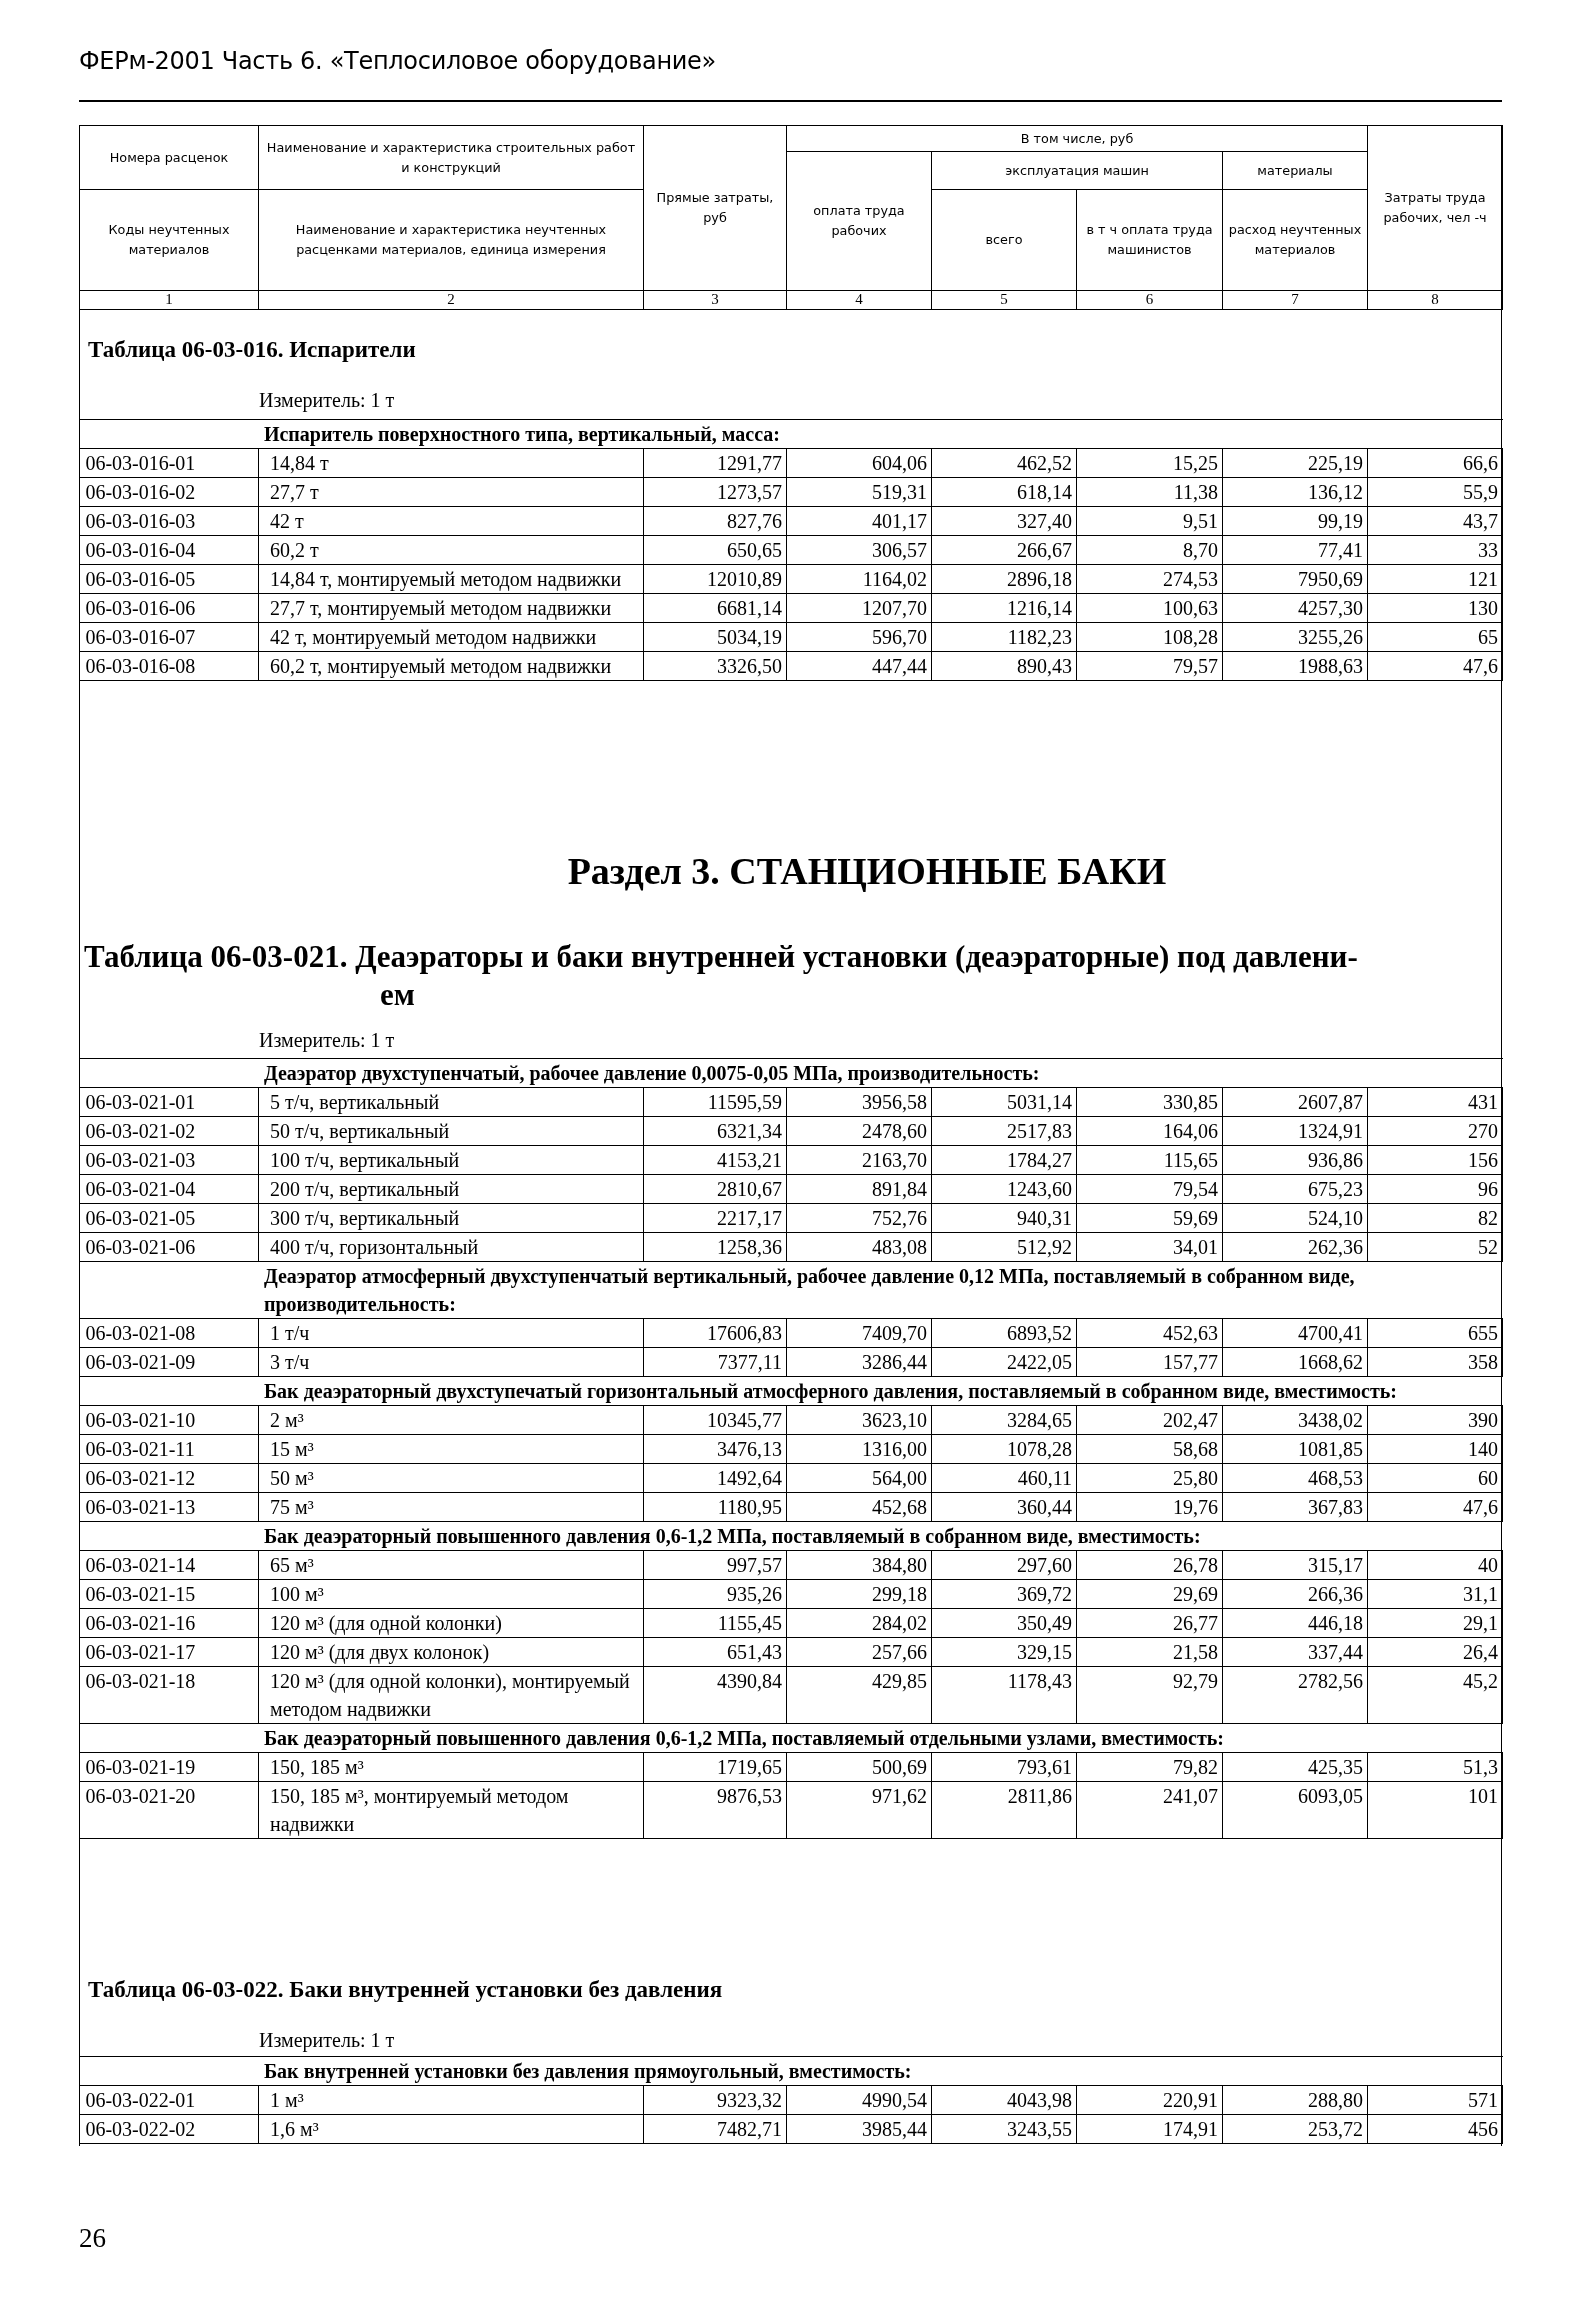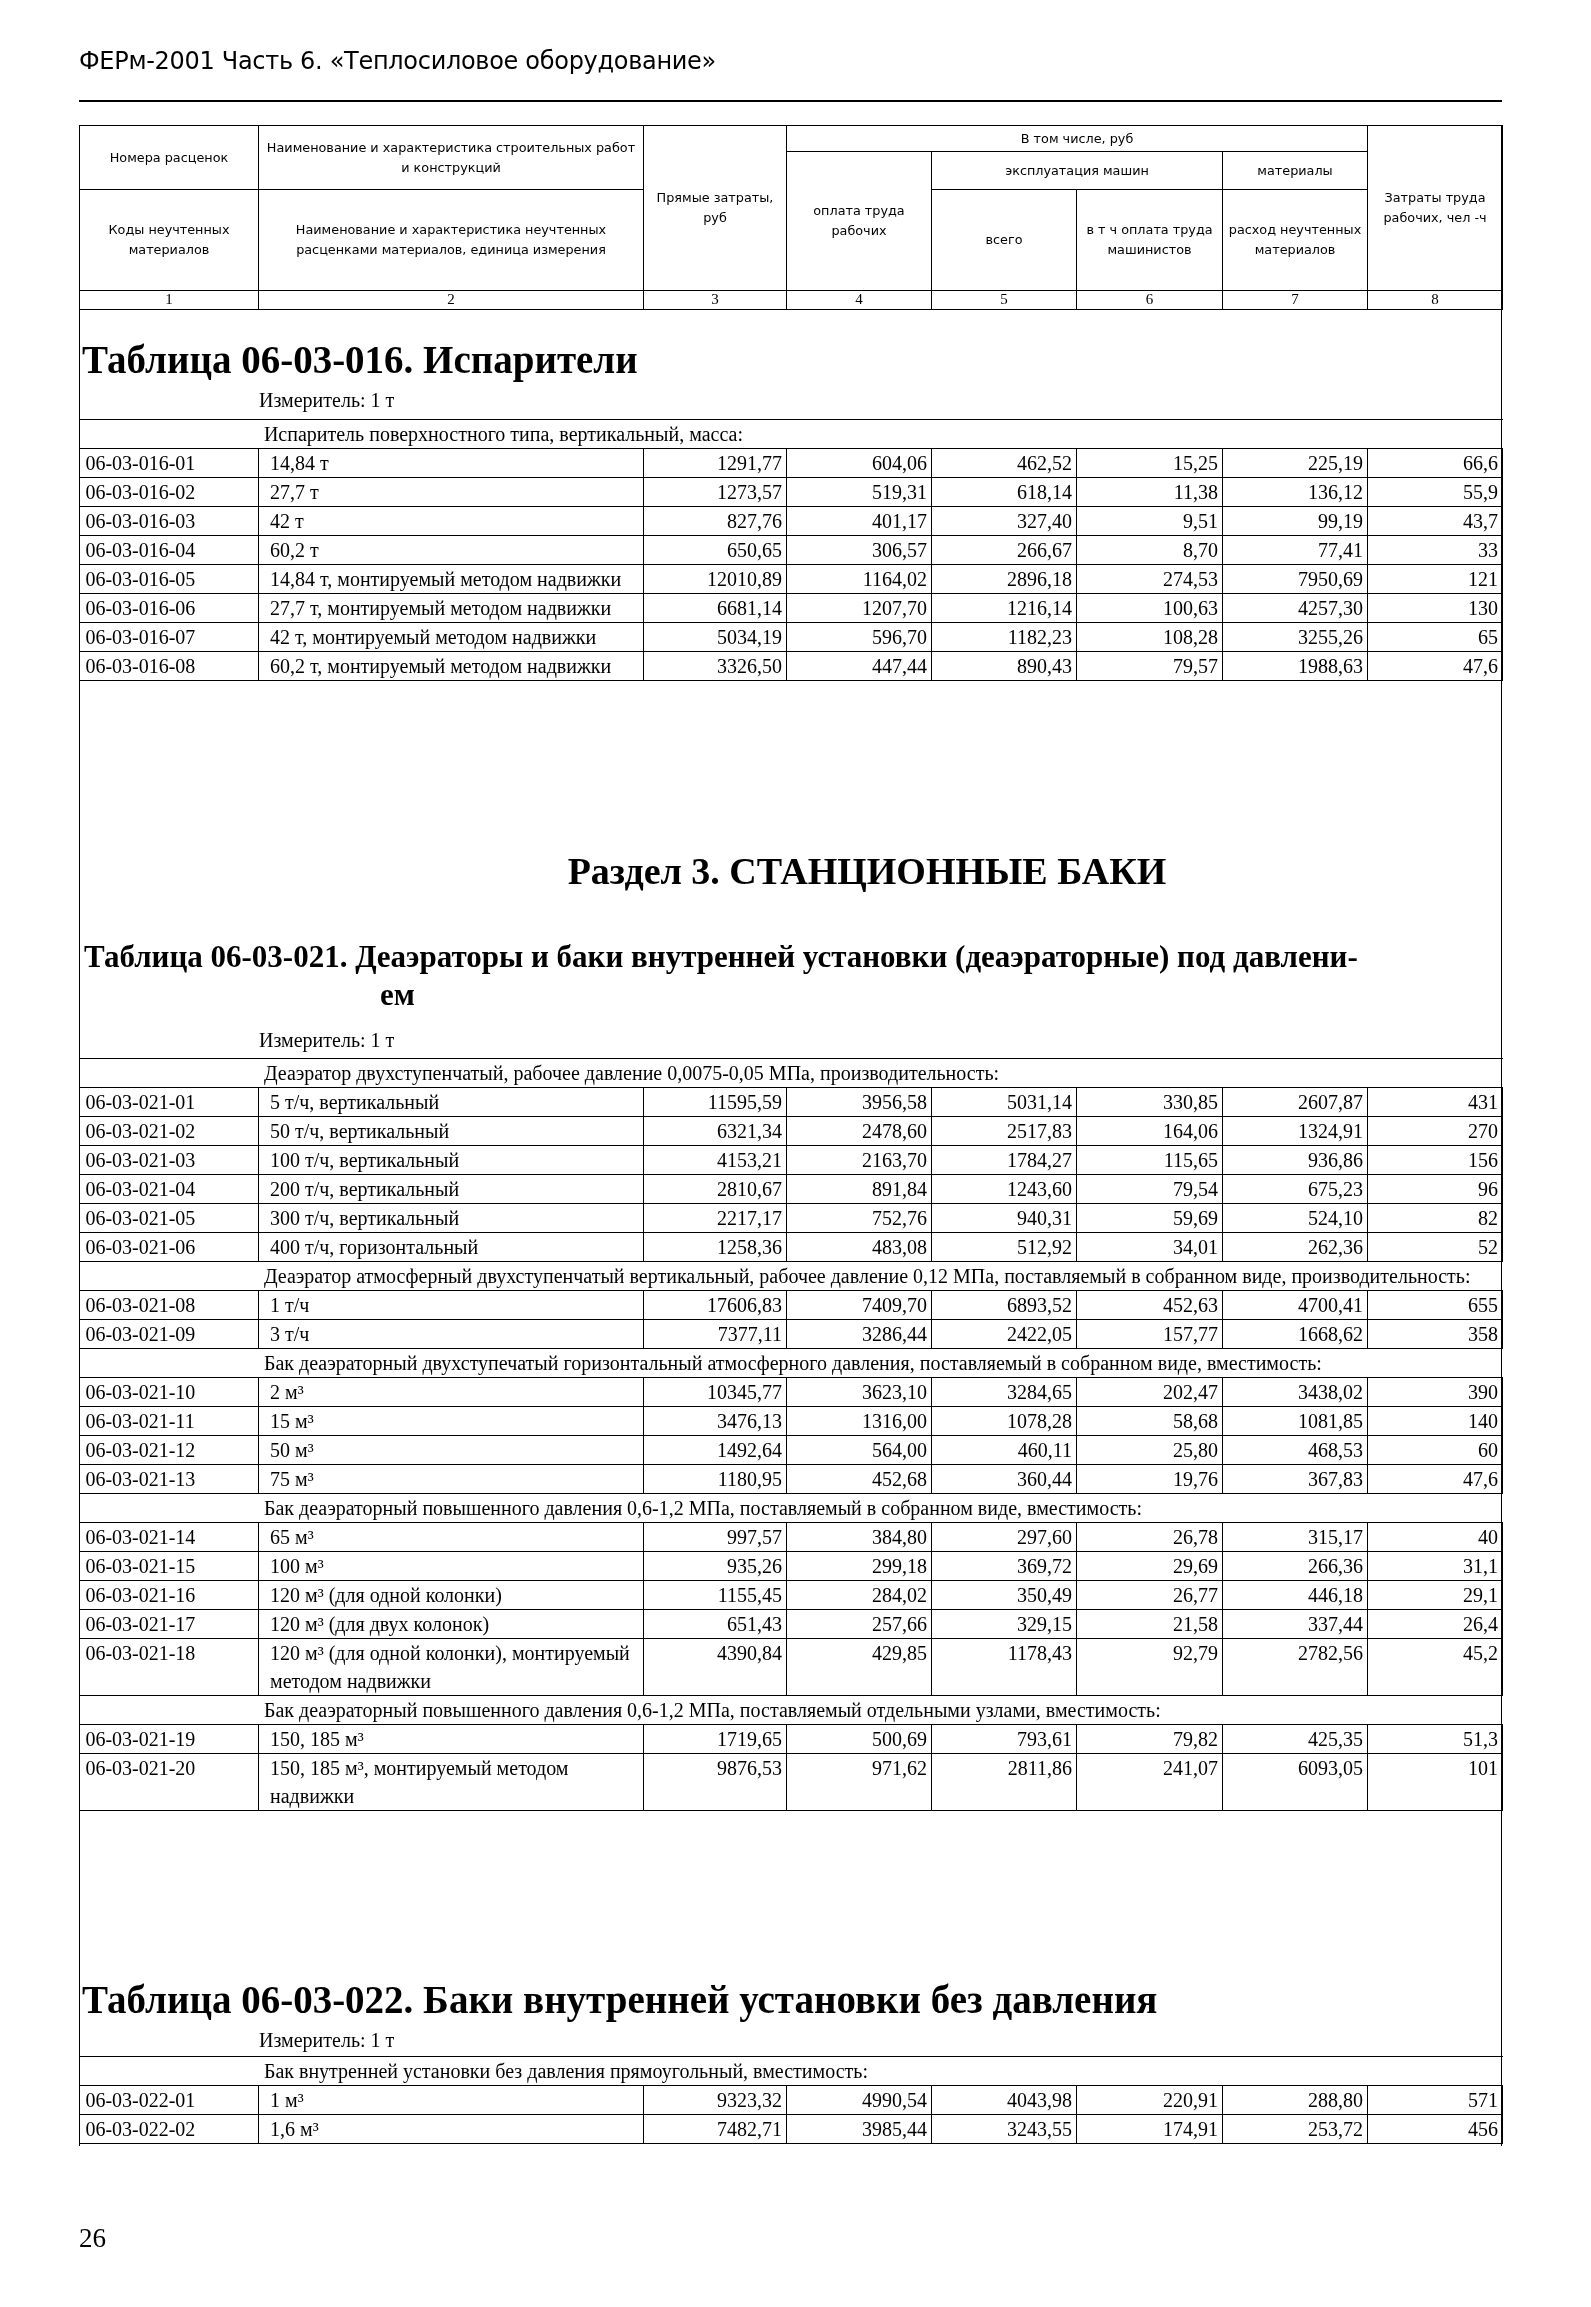--- a/index.html
+++ b/index.html
@@ -9,22 +9,22 @@
   .frame{position:absolute;left:79px;top:125px;width:1421px;height:2021px;border-left:1.3px solid #000;border-right:1.3px solid #000;}
   table{border-collapse:collapse;position:absolute;left:79px;width:1423px;table-layout:fixed;}
   td,th{border:1.3px solid #000;padding:0 6.7px;vertical-align:top;}
   .hdr th{font-family:"DejaVu Sans",sans-serif;font-weight:normal;font-size:12.8px;text-align:center;vertical-align:middle;line-height:20px;padding:2.7px 2.7px;}
   .hdr .num th{font-family:"Liberation Serif",serif;font-size:15px;line-height:17.5px;padding:0;}
   .data td{font-size:20px;line-height:28px;height:28px;}
   .data td.code{text-align:left;padding-left:5.4px;white-space:nowrap;}
   .data td.name{padding-left:11px;}
   .data td.n{text-align:right;padding-right:4px;}
   .data tr.group td{border-left:none;border-right:none;}
-  .data tr.group td.gt{font-weight:normal;padding-left:5.4px;}
-  .ttl{position:absolute;left:82px;font-weight:bold;font-size:39px;}
+  .data tr.group td.gt{font-weight:bold;padding-left:5.4px;}
+  .ttl{position:absolute;left:88px;font-weight:bold;font-size:23px;}
   .ttl2{position:absolute;left:84px;font-weight:bold;font-size:31px;width:1415px;line-height:38px;}
   .ttl2 .cont{display:block;padding-left:296px;}
   .section{position:absolute;left:79px;width:1576px;text-align:center;font-weight:bold;font-size:38px;}
   .meas{position:absolute;left:259px;font-size:20px;}
   .pagenum{position:absolute;left:79px;top:2223px;font-size:27px;}
 </style>
 </head>
 <body>
 
 <div class="runhead">ФЕРм-2001 Часть 6. «Теплосиловое оборудование»</div>

